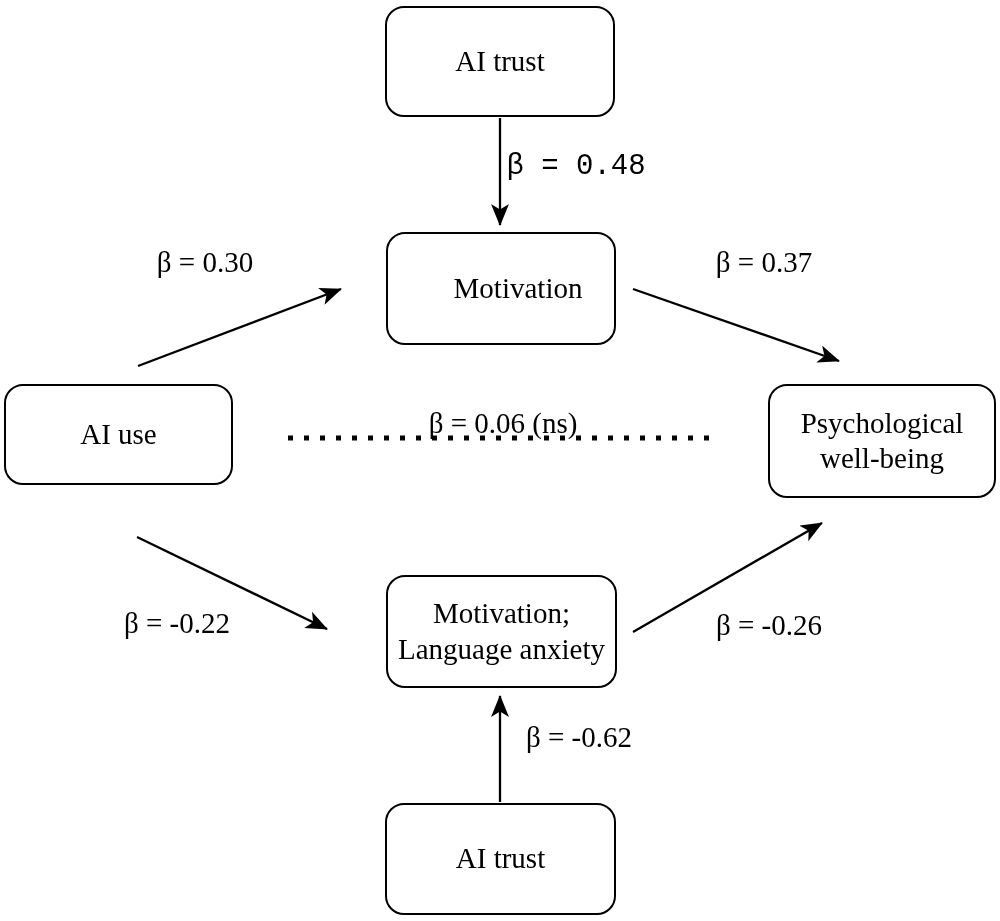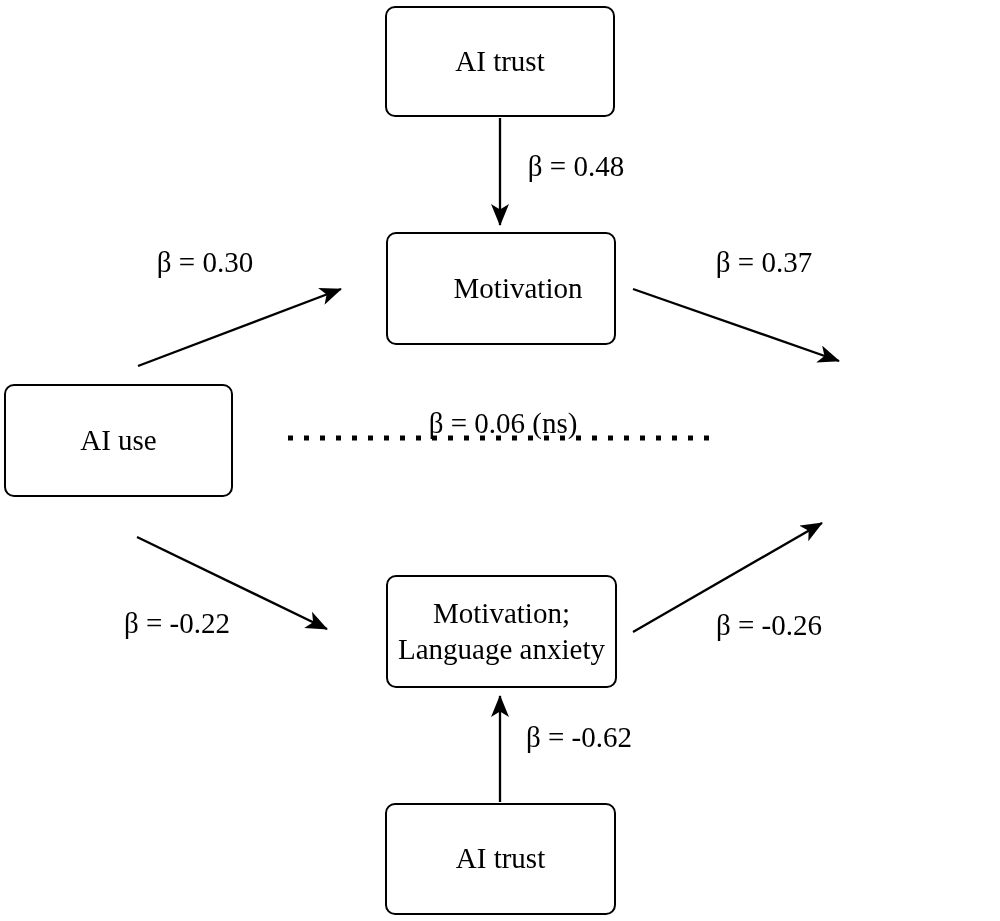--- a/index.html
+++ b/index.html
@@ -29,42 +29,42 @@
   }
   .edge-layer line.dotted {
     stroke-width: 5;
     stroke-dasharray: 5 11;
   }
   .node {
     position: absolute;
     box-sizing: border-box;
     background: #ffffff;
     border: 2.5px solid #000000;
-    border-radius: 10px;
+    border-radius: 19px;
     display: flex;
     align-items: center;
     justify-content: center;
     text-align: center;
     font-size: 29px;
     line-height: 1.22;
     padding: 0 6px;
   }
   .node-ai-trust-top { left: 385px; top: 6px;   width: 230px; height: 111px; }
   .node-motivation   { left: 386px; top: 232px; width: 230px; height: 113px; padding-left: 40px; }
-  .node-ai-use       { left: 4px;   top: 384px; width: 229px; height: 113px; align-items: center; }
+  .node-ai-use       { left: 4px;   top: 384px; width: 229px; height: 101px; align-items: center; }
   .node-pwb          { left: 768px; top: 384px; width: 228px; height: 114px; }
   .node-mla          { left: 386px; top: 575px; width: 231px; height: 113px; }
   .node-ai-trust-bottom { left: 385px; top: 803px; width: 231px; height: 112px; }
   .edge-label {
     position: absolute;
     transform: translate(-50%, -50%);
     font-size: 29px;
     white-space: nowrap;
   }
-  .lbl-048 { left: 576px; top: 166px; }
+  .lbl-048 { left: 576px; top: 166px; font-family: Liberation Mono, monospace; }
   .lbl-030 { left: 205px; top: 262px; }
   .lbl-037 { left: 764px; top: 262px; }
   .lbl-006 { left: 503px; top: 395px; margin-top: 28px; }
   .lbl-m022 { left: 177px; top: 623px; }
   .lbl-m026 { left: 769px; top: 625px; }
   .lbl-m034 { left: 579px; top: 737px; }
 </style>
 </head>
 <body>
 
@@ -91,20 +91,23 @@
   </div>
 
   <div class="node node-motivation">
     <span>Motivation</span>
   </div>
 
   <div class="node node-ai-use">
     <span>AI use</span>
   </div>
 
+  <div class="node node-pwb">
+    <span>Psychological well-being</span>
+  </div>
 
   <div class="node node-mla">
     <span>Motivation; Language anxiety</span>
   </div>
 
   <div class="node node-ai-trust-bottom">
     <span>AI trust</span>
   </div>
 
   <div class="edge-label lbl-048">β = 0.48</div>

